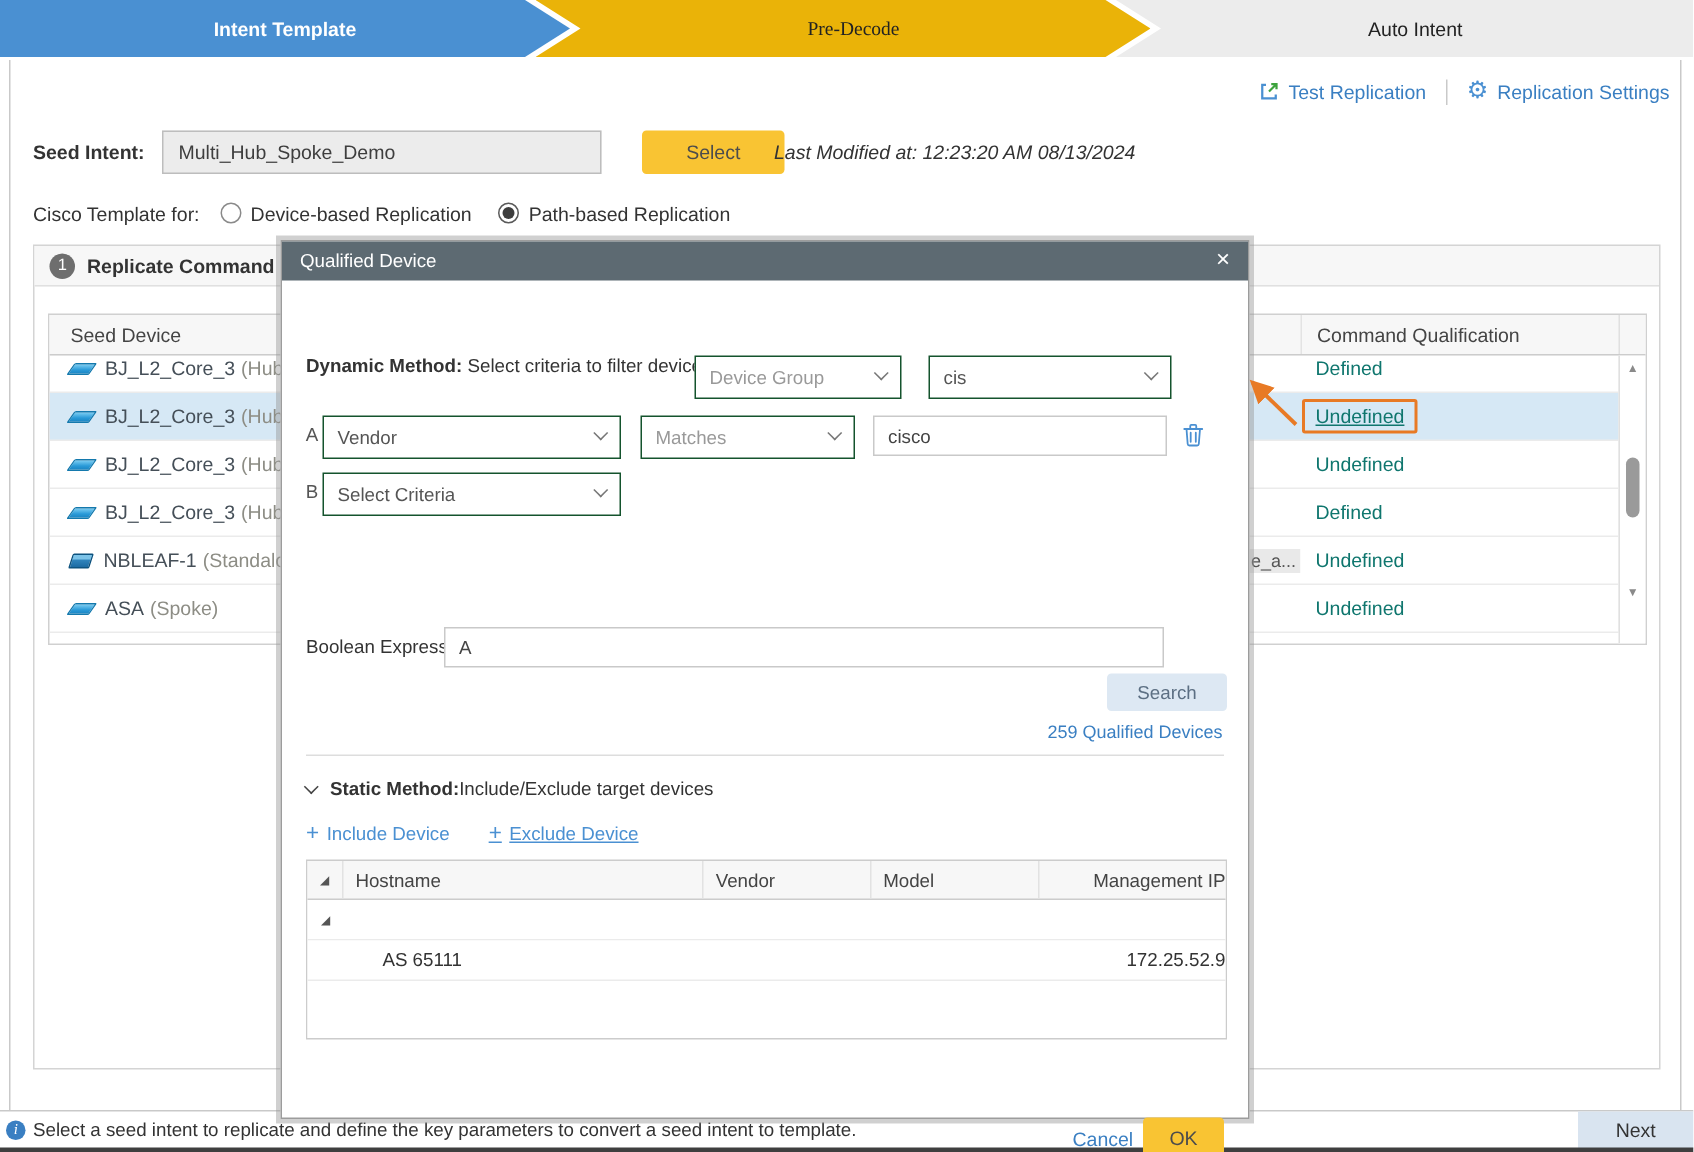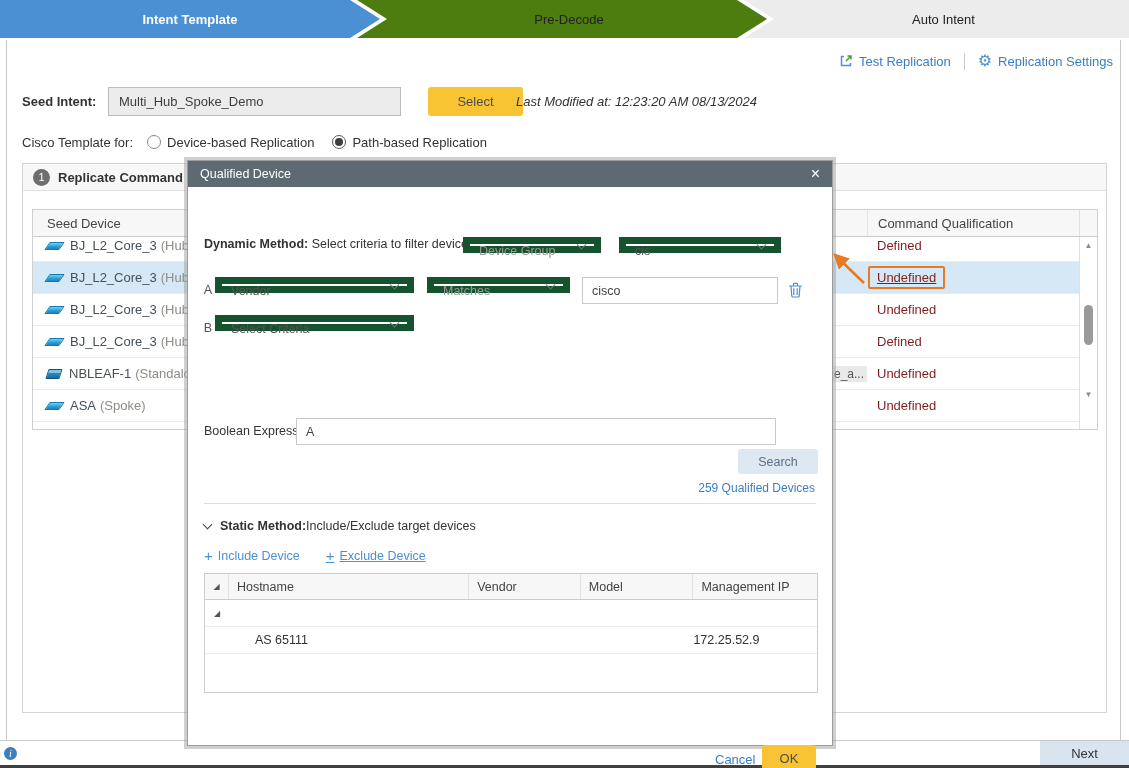--- a/index.html
+++ b/index.html
@@ -6,22 +6,22 @@
   html,body { width:1129px; height:768px; }
   body {
     font-family:"Liberation Sans","DejaVu Sans",sans-serif;
     font-size:13px; color:#333; background:#fff; position:relative; overflow:hidden;
   }
   
   .stepper { position:absolute; top:0; left:0; width:1129px; height:38px; background:#fff; }
   .step { position:absolute; top:0; height:38px; display:flex; align-items:center; justify-content:center; font-size:13px; }
   .step-1 { left:0; width:380px; background:#4a90d2; color:#fff; font-weight:bold;
     clip-path:polygon(0 0, calc(100% - 30px) 0, 100% 50%, calc(100% - 30px) 100%, 0 100%); }
-  .step-2 { left:357px; width:410px; background:#4d7c0f; color:#222;
-    clip-path:polygon(0 0, calc(100% - 30px) 0, 100% 50%, calc(100% - 30px) 100%, 0 100%, 30px 50%); }
+  .step-2 { left:357px; width:410px; background:#eab308; color:#222;
+    clip-path:polygon(0 0, calc(100% - 30px) 0, 100% 50%, calc(100% - 30px) 100%, 0 100%, 30px 50%);font-family:Liberation Serif, serif; }
   .step-3 { left:744px; width:385px; background:#ececec; color:#222;
     clip-path:polygon(0 0, 100% 0, 100% 100%, 0 100%, 30px 50%); }
   .step-2 span, .step-3 span { margin-left:14px; }
   
   .frame { position:absolute; left:6px; top:40px; width:1115px; height:722px;
     border-left:1px solid #c9c9c9; border-right:1px solid #c9c9c9; pointer-events:none; }
   .bottom-strip { position:absolute; left:0; bottom:0; width:1129px; height:3px; background:#3f3f3f; }
   
   .toolbar { position:absolute; top:48px; right:16px; height:26px; display:flex; align-items:center; gap:13px; color:#3a7fc2; }
   .tool-link { display:flex; align-items:center; gap:6px; cursor:pointer; }
@@ -55,21 +55,21 @@
   .c-seed { width:640px; }
   .c-mid  { width:194px; }
   .c-qual { width:212px; border-left:1px solid #e3e3e3; padding-left:10px; line-height:27px; }
   .c-scroll { width:18px; border-left:1px solid #e0e0e0; position:relative; }
   .dev-body { height:192px; overflow:hidden; position:relative; }
   .dev-row { display:flex; height:32px; border-bottom:1px solid #ebebeb; align-items:stretch; }
   .dev-row.first { margin-top:-7px; }
   .dev-row.hl { background:#d6e8f5; }
   .dev-row .c-seed { display:flex; align-items:center; padding-left:14px; color:#454f58; }
   .dev-row .c-mid { display:flex; align-items:center; justify-content:flex-end; overflow:hidden; }
-  .dev-row .c-qual { display:flex; align-items:center; color:#7f1d1d; border-left:none; line-height:normal; }
+  .dev-row .c-qual { display:flex; align-items:center; color:#0f766e; border-left:none; line-height:normal; }
   .role { color:#8d8d85; margin-left:4px; }
   .frag { background:#e9e9e9; color:#555; font-size:12px; padding:1px 3px; }
   .qual-link { cursor:pointer; }
   .qual-boxed { text-decoration:underline; border:2px solid #e87a25; border-radius:2px; padding:2px 7px; margin-left:-9px; }
   .icon-router { width:15px; height:8px; margin-right:8px; border:1px solid #1479ad; border-radius:1px;
     background:linear-gradient(180deg,#7ccdf2 0%,#2a9ad8 60%,#1b86c4 100%); transform:skewX(-35deg); }
   .icon-switch { width:14px; height:10px; margin-right:8px; border:1px solid #0e537f; border-radius:1px; position:relative;
     background:linear-gradient(180deg,#3f97cf 0%,#1c6ba3 100%); transform:skewX(-18deg); }
   .icon-switch::after { content:""; position:absolute; left:0; top:0; width:100%; height:3px; background:#7cc3e8; }
   .scroll-up { position:absolute; top:4px; left:0; width:100%; text-align:center; font-size:8px; color:#8a8a8a; cursor:pointer; }
@@ -78,21 +78,21 @@
   
   .anno-arrow { position:absolute; left:826px; top:245px; z-index:70; pointer-events:none; }
   
   .modal { position:absolute; left:187px; top:160px; width:646px; height:586px; background:#fff;
     border:1px solid #9c9c9c; box-shadow:0 0 0 3px rgba(150,150,150,.45); z-index:50; }
   .modal-head { height:26px; background:#5d6a72; color:#fff; display:flex; align-items:center; padding:0 12px; font-size:12.5px; }
   .modal-close { margin-left:auto; font-size:16px; line-height:16px; cursor:pointer; color:#fff; }
   .modal-body { position:relative; height:560px; }
   .dyn-label { position:absolute; left:16px; top:50px; font-size:12.5px; color:#333; }
   .dyn-label b { font-weight:bold; }
-  .sel { position:absolute; height:16px; border:7px solid #14532d; background:#fff; display:flex; align-items:flex-start;
+  .sel { position:absolute; height:29px; border:1px solid #14532d; background:#fff; display:flex; align-items:center;
     padding:0 9px; font-size:12.5px; color:#555; cursor:pointer; }
   .sel .chev { margin-left:auto; width:7px; height:7px; border-right:1.4px solid #777; border-bottom:1.4px solid #777;
     transform:rotate(45deg) translate(-2px,-2px); }
   .sel.gray { color:#999; }
   .txt { position:absolute; height:27px; border:1px solid #c9c9c9; background:#fff; padding:0 9px;
     font:12.5px "Liberation Sans","DejaVu Sans",sans-serif; color:#444; }
   .crit-id { position:absolute; left:14px; width:12px; text-align:center; font-size:12.5px; color:#555; line-height:27px; }
   .trash { position:absolute; left:600px; width:18px; height:27px; display:flex; align-items:center; cursor:pointer; }
   .bool-label { position:absolute; left:16px; top:231px; line-height:27px; font-size:12.5px; color:#333; }
   .search-btn { position:absolute; left:550px; top:262px; width:80px; height:25px; background:#dde8f3; border:none;
@@ -108,38 +108,38 @@
   .inc-link.ul span { text-decoration:underline; }
   
   .st-table { position:absolute; left:16px; top:386px; width:614px; border:1px solid #ccc; font-size:12.5px; }
   .st-hrow { display:flex; height:26px; background:#f7f7f7; color:#444; border-bottom:1px solid #ccc; }
   .st-hrow > div { line-height:26px; border-right:1px solid #e2e2e2; padding-left:8px; }
   .st-hrow > div:last-child { border-right:none; }
   .sc-exp { width:24px; text-align:center; padding-left:0 !important; }
   .sc-host { width:241px; }
   .sc-vendor { width:112px; }
   .sc-model { width:113px; }
-  .sc-ip { width:124px; }
+  .sc-ip { width:124px;text-align:right; }
   .st-row { display:flex; height:27px; border-bottom:1px solid #ebebeb; background:#fff; }
   .st-row.alt { background:#fafafa; }
   .st-row > div { line-height:27px; }
   .st-row .sc-host { padding-left:26px; }
   .st-row.grp .sc-host { padding-left:2px; }
   .tri { font-size:8px; color:#555; line-height:26px; cursor:pointer; }
   .st-empty { height:38px; background:#fff; }
   
   .cancel-link { position:absolute; left:527px; top:560px; color:#3a7fc2; line-height:25px; cursor:pointer; }
   .ok-btn { position:absolute; left:574px; top:558px; width:54px; height:26px; background:#f9c433; border:none;
     border-radius:3px; font:13px "Liberation Sans","DejaVu Sans",sans-serif; color:#4c4c4c; cursor:pointer; }
   
   .footer { position:absolute; left:0; bottom:3px; width:1129px; height:25px; background:#fff;
     border-top:1px solid #c9c9c9; display:flex; align-items:center; font-size:12.5px; color:#333; }
   .info-icon { width:13px; height:13px; border-radius:50%; background:#3a7fc2; color:#fff; font-size:10px; font-style:italic;
     display:flex; align-items:center; justify-content:center; margin:0 5px 0 4px; font-family:"Liberation Serif","DejaVu Serif",serif; }
-  .next-btn { margin-left:auto; width:89px; height:25px; background:#d9e4f0; border:none;
+  .next-btn { margin-left:auto; width:77px; height:25px; background:#d9e4f0; border:none;
     font:13px "Liberation Sans","DejaVu Sans",sans-serif; color:#333; cursor:pointer; }
 </style>
 </head>
 <body>
 
 <div class="stepper">
   <div class="step step-1">
     <span>Intent Template</span>
   </div>
   <div class="step step-2">
@@ -381,15 +381,16 @@
       <div class="st-empty"></div>
     </div>
 
     <div class="cancel-link">Cancel</div>
     <button class="ok-btn">OK</button>
   </div>
 </div>
 
 <div class="footer">
   <span class="info-icon">i</span>
+  <span>Select a seed intent to replicate and define the key parameters to convert a seed intent to template.</span>
   <button class="next-btn">Next</button>
 </div>
 <div class="bottom-strip"></div>
 
 </body></html>

